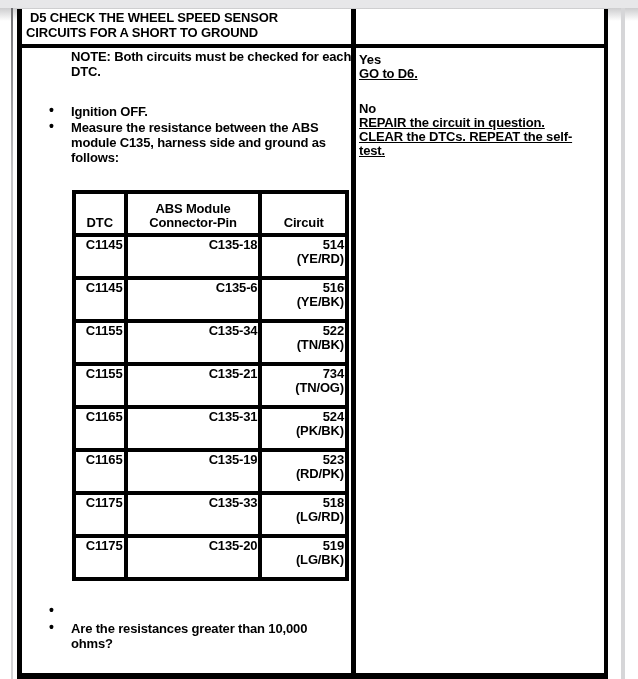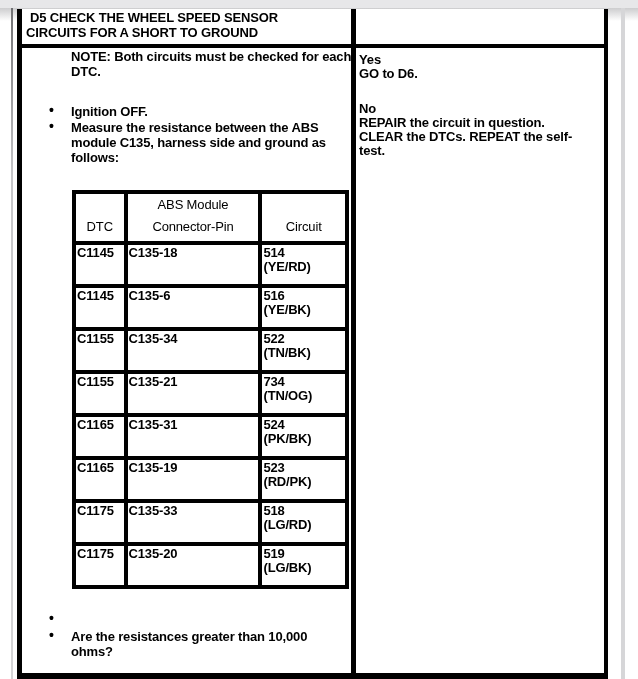--- a/index.html
+++ b/index.html
@@ -120,41 +120,41 @@
   .pin-table th, .pin-table td {
     border: 4px solid #000;
     font-size: 13px;
     letter-spacing: -0.15px;
   }
   .pin-table th {
     height: 36px;
     vertical-align: bottom;
     text-align: center;
     padding: 0 1px 3px 1px;
-    line-height: 22px;
-    font-weight: 400;
+    line-height: 14px;
+    font-weight: 700;
   }
   .pin-table td {
     height: 38px;
     vertical-align: top;
-    text-align: left;
+    text-align: right;
     padding: 1px 1px 0 1px;
     line-height: 14px;
   }
   .col-dtc { width: 50px; }
   .col-pin { width: 131px; }
   .col-circuit { width: 84px; }
 
   .trailing-list { margin-top: 23px; }
   .trailing-list .bullet-item { margin-bottom: 3px; }
   .trailing-list .btext { max-width: 282px; }
 
   .result-block { margin-bottom: 21px; }
   .result-label { line-height: 14px; }
-  .result-action { max-width: 240px; line-height: 14px; }
+  .result-action { max-width: 240px; line-height: 14px; text-decoration: underline; }
 </style>
 </head>
 <body>
 
 <div class="screen">
 
   <div class="top-band"></div>
   <div class="top-fade"></div>
   <div class="page-edge-left"></div>
   <div class="page-edge-right"></div>

